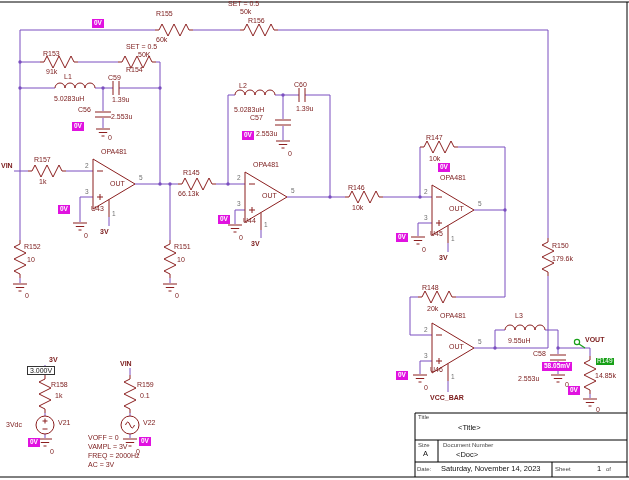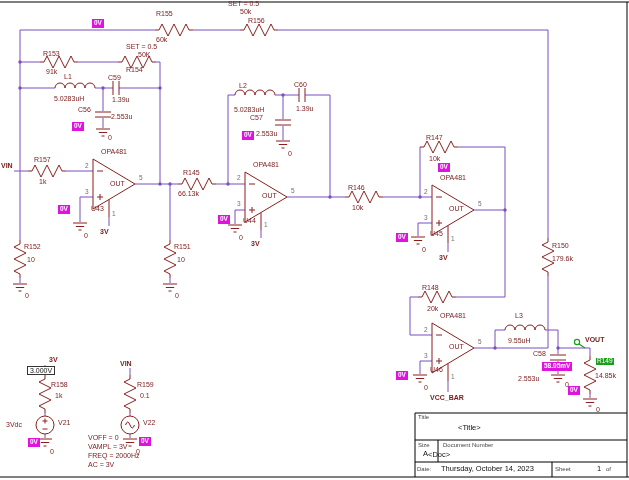--- a/index.html
+++ b/index.html
@@ -262,20 +262,20 @@
       <span class="lbl r" style="left: 88px; top: 461px;">AC = 3V</span>
       <span class="lbl b" style="left: 139px; top: 437px;">0V</span>
       <span class="lbl r" style="left: 136px; top: 448px;">0</span>
     </div>
 
   <span class="lbl ts" style="left:418px;top:414px">Title</span>
   <span class="lbl t" style="left:458px;top:424px">&lt;Title&gt;</span>
   <span class="lbl ts" style="left:418px;top:442px">Size</span>
   <span class="lbl t" style="left:423px;top:450px">A</span>
   <span class="lbl ts" style="left:443px;top:442px">Document Number</span>
-  <span class="lbl t" style="left:428px;top:451px">&lt;Doc&gt;</span>
+  <span class="lbl t" style="left:456px;top:451px">&lt;Doc&gt;</span>
   <span class="lbl ts" style="left:417px;top:466px">Date:</span>
-  <span class="lbl t" style="left:441px;top: 465px">Thursday, October 14, 2023</span>
+  <span class="lbl t" style="left:441px;top: 465px">Saturday, November 14, 2023</span>
   <span class="lbl ts" style="left:555px;top:466px">Sheet</span>
   <span class="lbl t" style="left:597px;top:465px">1</span>
   <span class="lbl ts" style="left:606px;top:466px">of</span>
 
 </div>
 
 </body></html>

